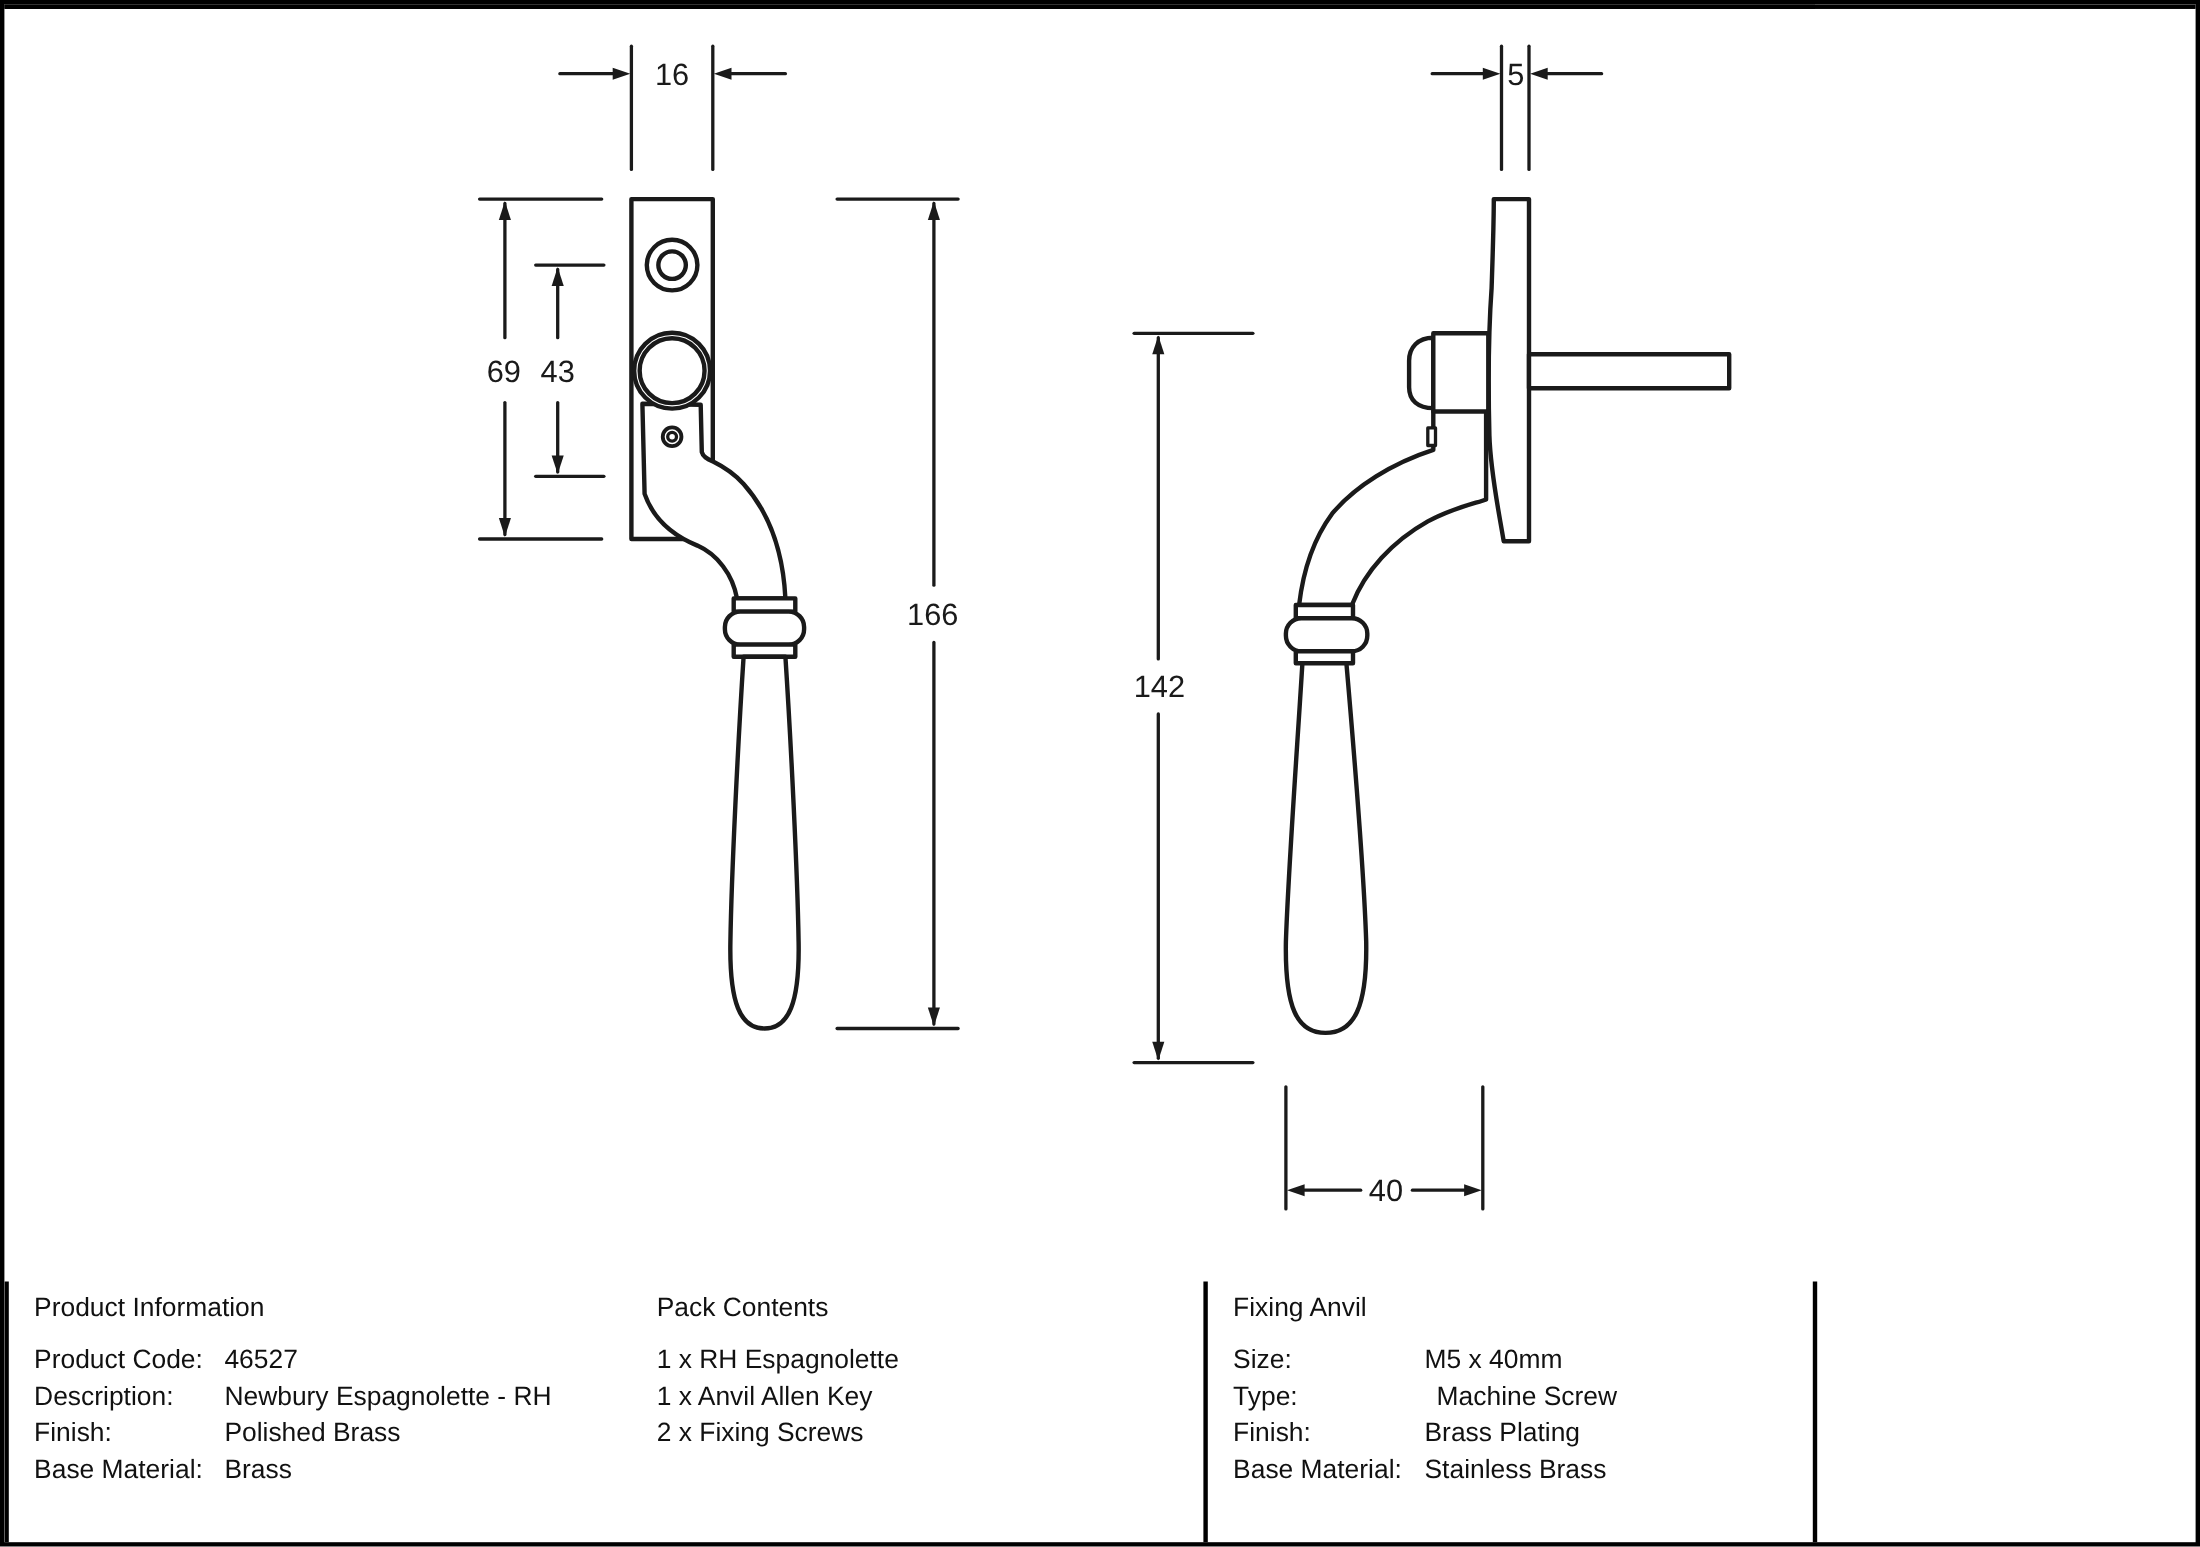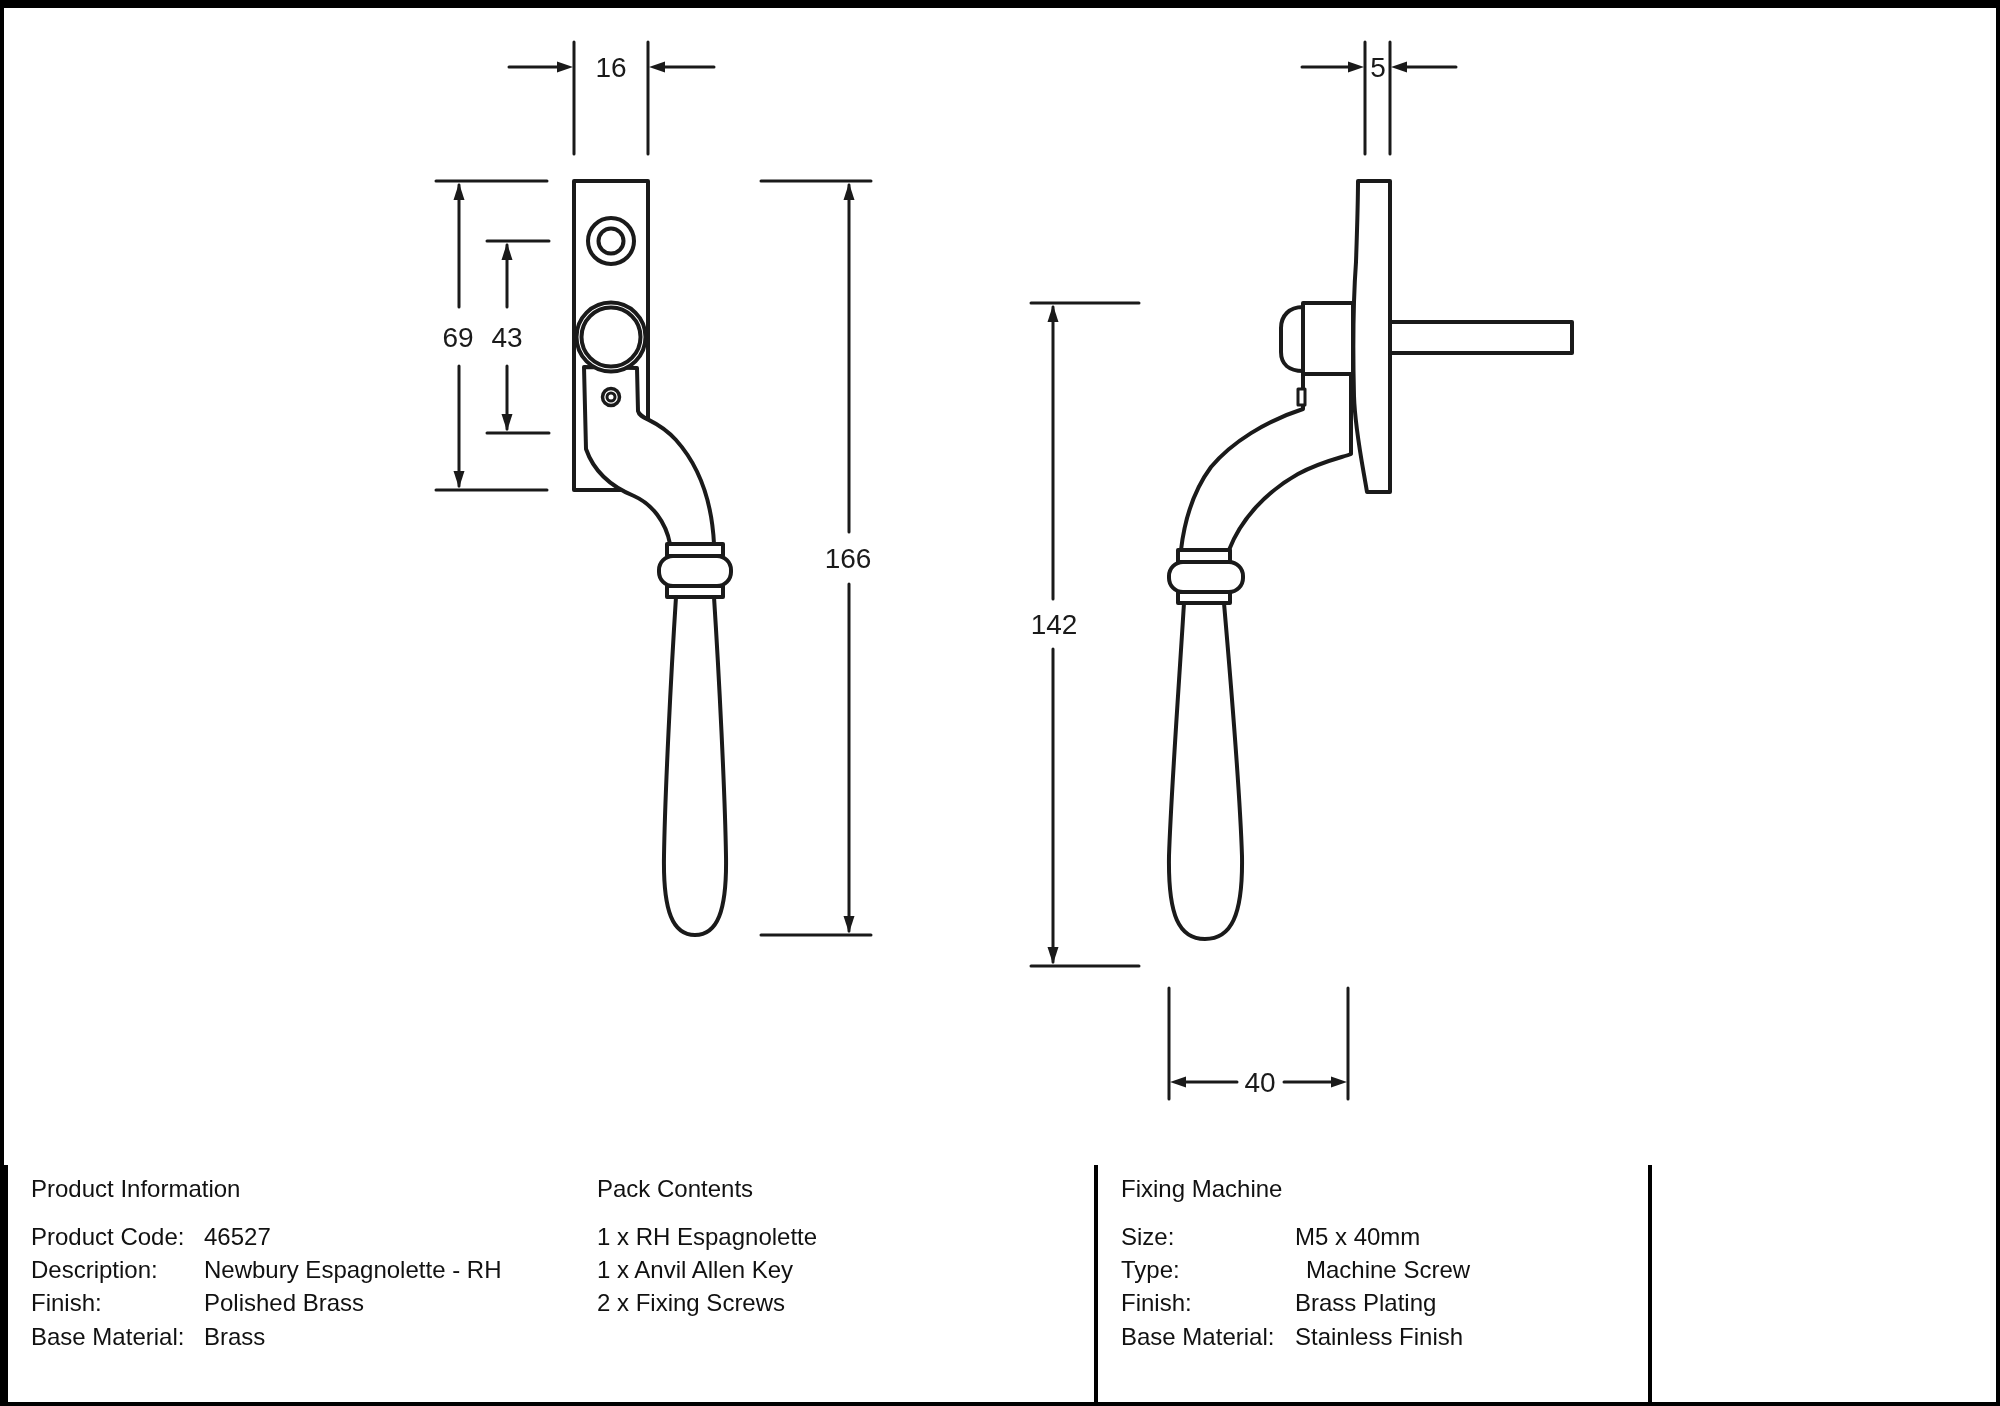--- a/index.html
+++ b/index.html
@@ -162,21 +162,21 @@
   <div class="hl" style="left:0; top:1101; width:1992px;"></div>
   <div class="hl" style="left:0; top:1161; width:1992px;"></div>
   <div class="hl" style="left:0; top:1203; width:1646px;"></div>
   <div class="vl" style="left:566; top:1161px; height:241px;"></div>
   <div class="vl" style="left:1090px; top:1161px; height:241px;"></div>
   <div class="vl" style="left:1644px; top:1161px; height:241px;"></div>
 
 
   <div class="cell" style="left:27px; top:1170px;">Product Information</div>
   <div class="cell" style="left:593px; top:1170px;">Pack Contents</div>
-  <div class="cell" style="left:1117px; top:1170px;">Fixing Machine</div>
+  <div class="cell" style="left:1117px; top:1170px;">Fixing Anvil</div>
 
   <div class="cell" style="left:27px;  top:1218px;">Product Code:</div>
   <div class="cell" style="left:200px; top:1218px;">46527</div>
   <div class="cell" style="left:27px;  top:1251px;">Description:</div>
   <div class="cell" style="left:200px; top:1251px;">Newbury Espagnolette - RH</div>
   <div class="cell" style="left:27px;  top:1284px;">Finish:</div>
   <div class="cell" style="left:200px; top:1284px;">Polished Brass</div>
   <div class="cell" style="left:27px;  top:1318px;">Base Material:</div>
   <div class="cell" style="left:200px; top:1318px;">Brass</div>
 
@@ -184,16 +184,16 @@
   <div class="cell" style="left:593px; top:1251px;">1 x Anvil Allen Key</div>
   <div class="cell" style="left:593px; top:1284px;">2 x Fixing Screws</div>
 
   <div class="cell" style="left:1117px; top:1218px;">Size:</div>
   <div class="cell" style="left:1291px; top:1218px;">M5 x 40mm</div>
   <div class="cell" style="left:1117px; top:1251px;">Type:</div>
   <div class="cell" style="left:1291px; top:1251px;margin-left:11px;">Machine Screw</div>
   <div class="cell" style="left:1117px; top:1284px;">Finish:</div>
   <div class="cell" style="left:1291px; top:1284px;">Brass Plating</div>
   <div class="cell" style="left:1117px; top:1318px;">Base Material:</div>
-  <div class="cell" style="left:1291px; top:1318px;">Stainless Finish</div>
+  <div class="cell" style="left:1291px; top:1318px;">Stainless Brass</div>
 
 
 </div>
 
 </body></html>

